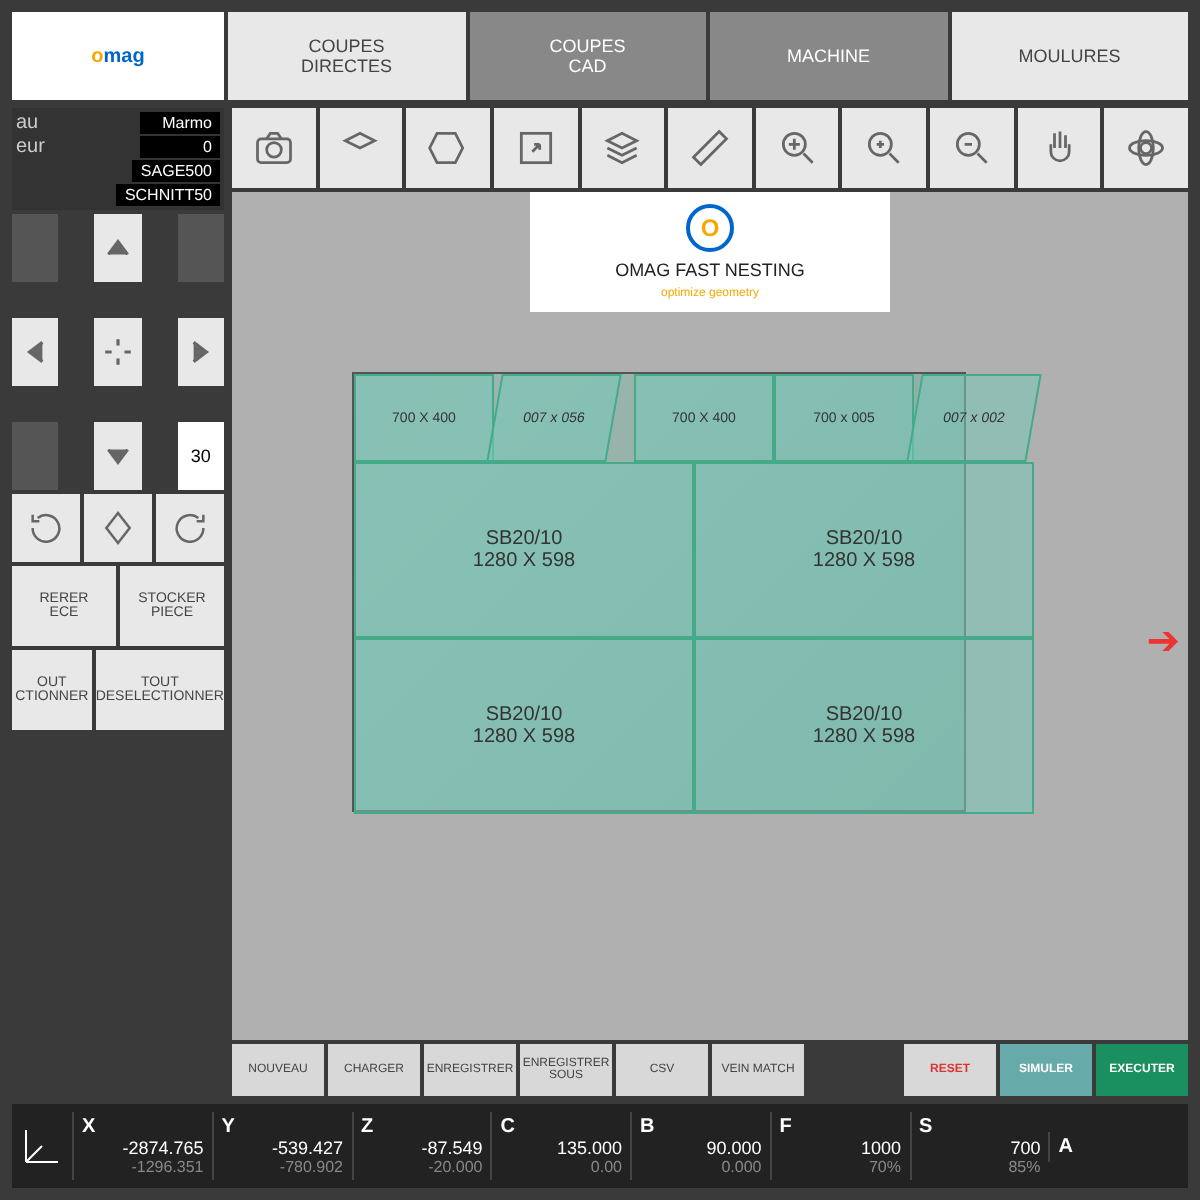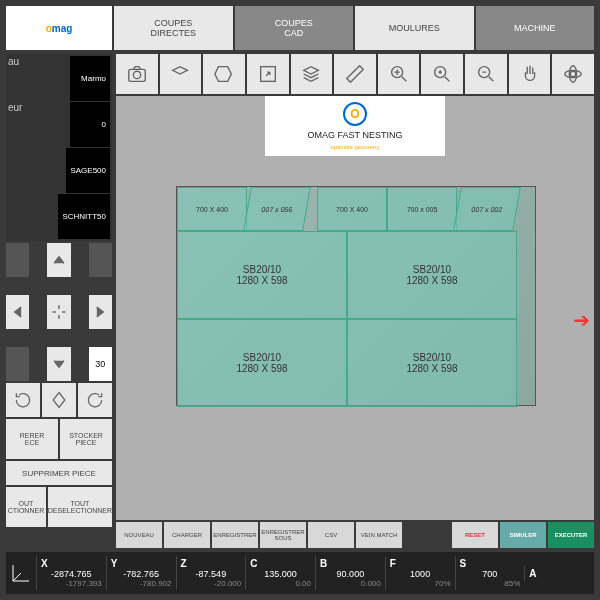--- a/index.html
+++ b/index.html
@@ -8,73 +8,73 @@
 .topbar{display:flex;gap:2px;height:44px;margin-bottom:4px}
 .logo{width:106px;background:#fff;display:flex;align-items:center;justify-content:center;font-weight:bold;font-size:14px}
 .logo span.o{color:#f7a800}.logo span.m{color:#0066cc}
 .tab{flex:1;display:flex;align-items:center;justify-content:center;background:#e8e8e8;color:#444;font-size:9px;text-align:center;white-space:pre-line;cursor:pointer}
 .tab.active{background:#888;color:#fff}
 .tab.machine{background:#888;color:#fff}
 .main{flex:1;display:flex;gap:4px;min-height:0}
 .sidebar{width:106px;display:flex;flex-direction:column;gap:2px}
 .info{background:#333;padding:2px;display:flex;flex-direction:column;gap:1px}
 .inforow{display:flex;justify-content:space-between;align-items:flex-start;color:#ccc;font-size:8px}
-.inforow .val{background:#000;color:#fff;padding:18px 4px;min-width:40px;text-align:right;font-size:8px}
+.inforow .val{background:#000;color:#fff;padding:1px 4px;min-width:40px;text-align:right;font-size:8px}
 .toolrow{display:flex;gap:2px}
 .tool{flex:1;height:34px;background:#e8e8e8;display:flex;align-items:center;justify-content:center;cursor:pointer}
 .tool svg{width:20px;height:20px;stroke:#666;fill:none;stroke-width:1.5}
 .navpad{display:grid;grid-template-columns:repeat(3,1fr);gap:18px}
 .navbtn{height:34px;background:#e8e8e8;display:flex;align-items:center;justify-content:center;cursor:pointer}
 .navbtn.dark{background:#555}
 .navbtn svg{width:16px;height:16px;stroke:#666;fill:#666}
 .stepval{background:#fff;color:#000;text-align:center;font-size:9px;display:flex;align-items:center;justify-content:center}
 .pieceops{display:flex;gap:2px}
 .piecebtn{flex:1;height:40px;background:#e8e8e8;display:flex;align-items:center;justify-content:center;cursor:pointer;font-size:7px;text-align:center;white-space:pre-line;color:#444}
 .suppr{height:24px;background:#e8e8e8;display:flex;align-items:center;justify-content:center;font-size:8px;color:#444;cursor:pointer}
 .workarea{flex:1;display:flex;flex-direction:column;gap:2px;min-width:0}
 .topicons{display:flex;gap:2px;height:40px}
 .topicon{flex:1;background:#e8e8e8;display:flex;align-items:center;justify-content:center;cursor:pointer}
 .topicon svg{width:22px;height:22px;stroke:#666;fill:none;stroke-width:1.5}
 .canvas{flex:1;background:#b0b0b0;position:relative;overflow:hidden}
 .nestbadge{position:absolute;top:0;left:50%;transform:translateX(-50%);background:#fff;width:180px;height:60px;display:flex;align-items:center;justify-content:center;flex-direction:column;gap:4px;z-index:5}
 .nestbadge .nlogo{width:24px;height:24px;border:2px solid #0066cc;border-radius:50%;display:flex;align-items:center;justify-content:center;color:#f7a800;font-weight:bold;font-size:12px}
 .nestbadge .ntxt{font-size:9px;color:#222;font-weight:normal}
 .nestbadge .nsub{font-size:6px;color:#f7a800}
-.slab{position:absolute;left:60px;top:90px;width:360px;height:220px;background:linear-gradient(135deg,#9db8b0,#8aa89f);border:1px solid #555}
+.slab{position:absolute;left:60px;top:90px;width:307px;height:220px;background:linear-gradient(135deg,#9db8b0,#8aa89f);border:1px solid #555}
 .cut{position:absolute;background:rgba(120,200,185,.55);border:1px solid #4a8;display:flex;flex-direction:column;align-items:center;justify-content:center;color:#333;font-size:7px}
 .redarrow{position:absolute;right:4px;top:50%;color:#e33;font-size:20px}
 .filebar{display:flex;gap:2px;height:26px}
 .filebtn{flex:1;background:#d8d8d8;display:flex;align-items:center;justify-content:center;font-size:6px;color:#444;cursor:pointer;white-space:pre-line;text-align:center}
 .filebtn.reset{color:#d33;font-weight:bold}
 .filebtn.sim{background:#6aa;color:#fff;font-weight:bold}
 .filebtn.exec{background:#1a8f5f;color:#fff;font-weight:bold}
 .filebtn.gap{background:transparent}
 .status{height:42px;background:#222;display:flex;align-items:center;margin-top:4px}
 .axisicon{width:30px;display:flex;align-items:center;justify-content:center}
 .axisicon svg{width:24px;height:24px;stroke:#fff;fill:none}
 .axis{flex:1;display:flex;flex-direction:column;padding:2px 4px;border-left:1px solid #444}
 .axis .lbl{color:#fff;font-size:10px;font-weight:bold}
-.axis .v1{color:#fff;font-size:9px;text-align:center}
+.axis .v1{color:#fff;font-size:9px;text-align:right}
 .axis .v2{color:#888;font-size:8px;text-align:right}
 </style>
 </head>
 <body>
 
 <div class="app">
   <div class="topbar">
     <div class="logo">
         <span class="o">o</span>
         <span class="m">mag</span>
       </div>
     <div class="tab">COUPES
 DIRECTES</div>
     <div class="tab active">COUPES
 CAD</div>
+    <div class="tab machine">MACHINE</div>
     <div class="tab">MOULURES</div>
-    <div class="tab machine">MACHINE</div>
   </div>
 
   <div class="main">
     <div class="sidebar">
       <div class="info">
         <div class="inforow">
             <span>au</span>
             <span class="val">Marmo</span>
           </div>
         <div class="inforow">
@@ -140,21 +140,20 @@
             </svg>
           </div>
       </div>
 
       <div class="pieceops">
         <div class="piecebtn">RERER
 ECE</div>
         <div class="piecebtn">STOCKER
 PIECE</div>
       </div>
-      <div class="suppr">SUPPRIMER PIECE</div>
       <div class="pieceops">
         <div class="piecebtn">OUT
 CTIONNER</div>
         <div class="piecebtn">TOUT
 DESELECTIONNER</div>
       </div>
     </div>
 
     <div class="workarea">
       <div class="topicons">
@@ -274,25 +273,25 @@
 
   <div class="status">
     <div class="axisicon">
         <svg viewBox="0 0 24 24">
           <path d="M4 20h16M4 20V4M4 20l8-8"></path>
         </svg>
       </div>
     <div class="axis">
         <span class="lbl">X</span>
         <span class="v1">-2874.765</span>
-        <span class="v2">-1797.393</span>
+        <span class="v2">-1296.351</span>
       </div>
     <div class="axis">
         <span class="lbl">Y</span>
-        <span class="v1">-782.765</span>
+        <span class="v1">-539.427</span>
         <span class="v2">-780.902</span>
       </div>
     <div class="axis">
         <span class="lbl">Z</span>
         <span class="v1">-87.549</span>
         <span class="v2">-20.000</span>
       </div>
     <div class="axis">
         <span class="lbl">C</span>
         <span class="v1">135.000</span>

